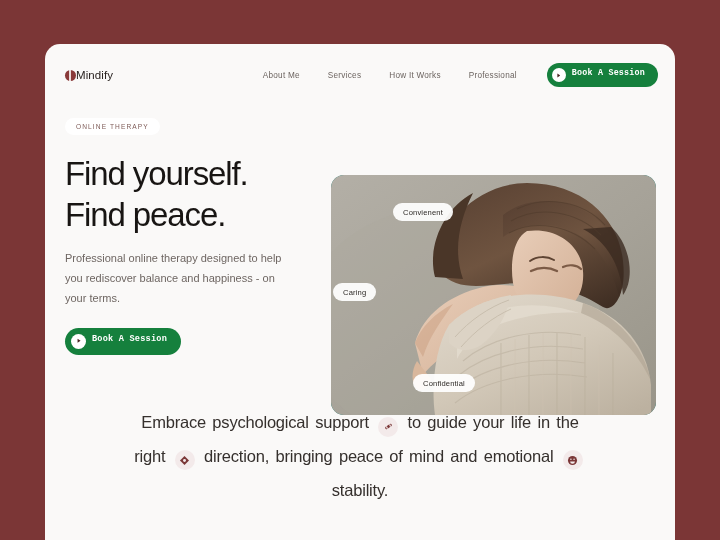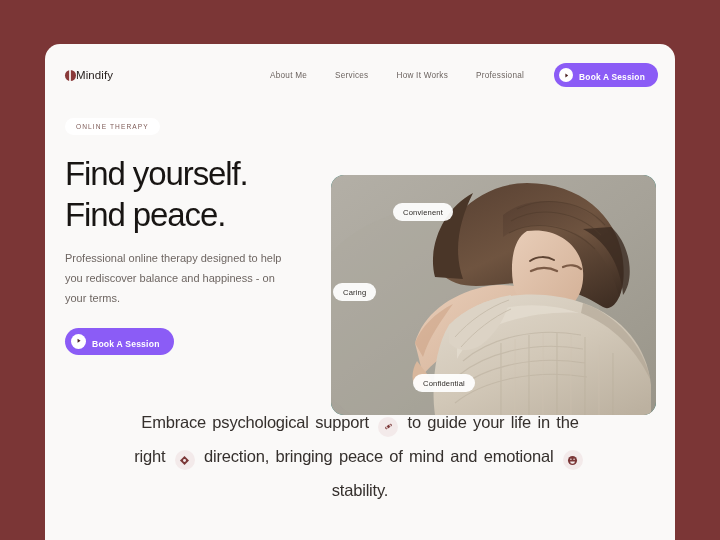--- a/index.html
+++ b/index.html
@@ -76,28 +76,28 @@
     font-size: 8.2px;
     color: #6C6460;
     letter-spacing: .25px;
     padding: 0 12px;
     text-decoration: none;
     white-space: nowrap;
   }
 
   .btn-session {
     display: inline-flex;
-    align-items: flex-end;
+    align-items: flex-start;
     gap: 6px;
-    background: #8b5cf6;
+    background: #15803d;
     border-radius: 999px;
     border: none;
     color: #FFF;
     white-space: nowrap;
-    font-family: Liberation Sans, sans-serif;
+    font-family: Liberation Mono, monospace;
     cursor: pointer;
   }
   .btn-session .play-dot {
     border-radius: 50%;
     background: #FFFFFF;
     display: flex;
     align-items: center;
     justify-content: center;
     flex: none;
   }

